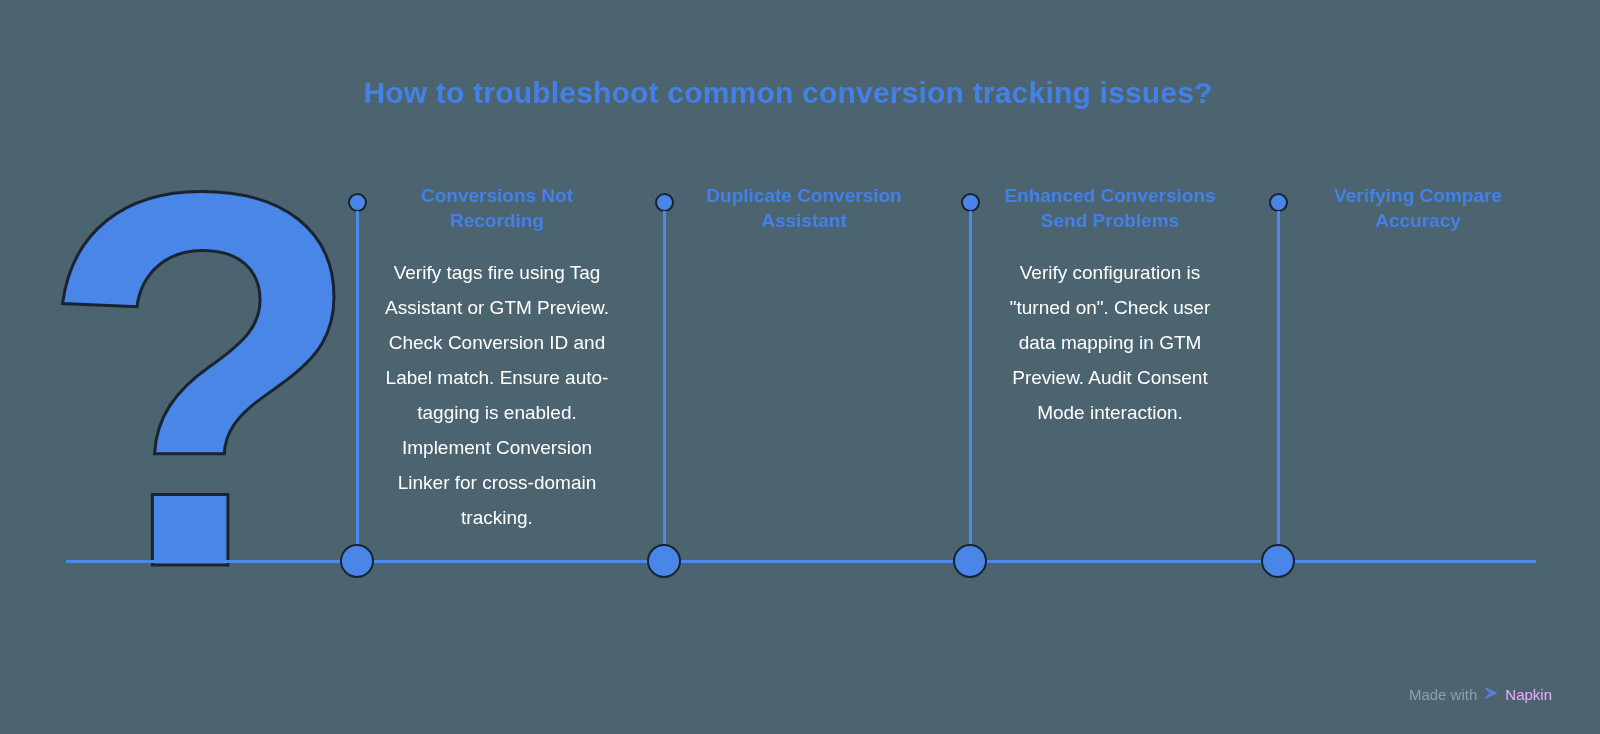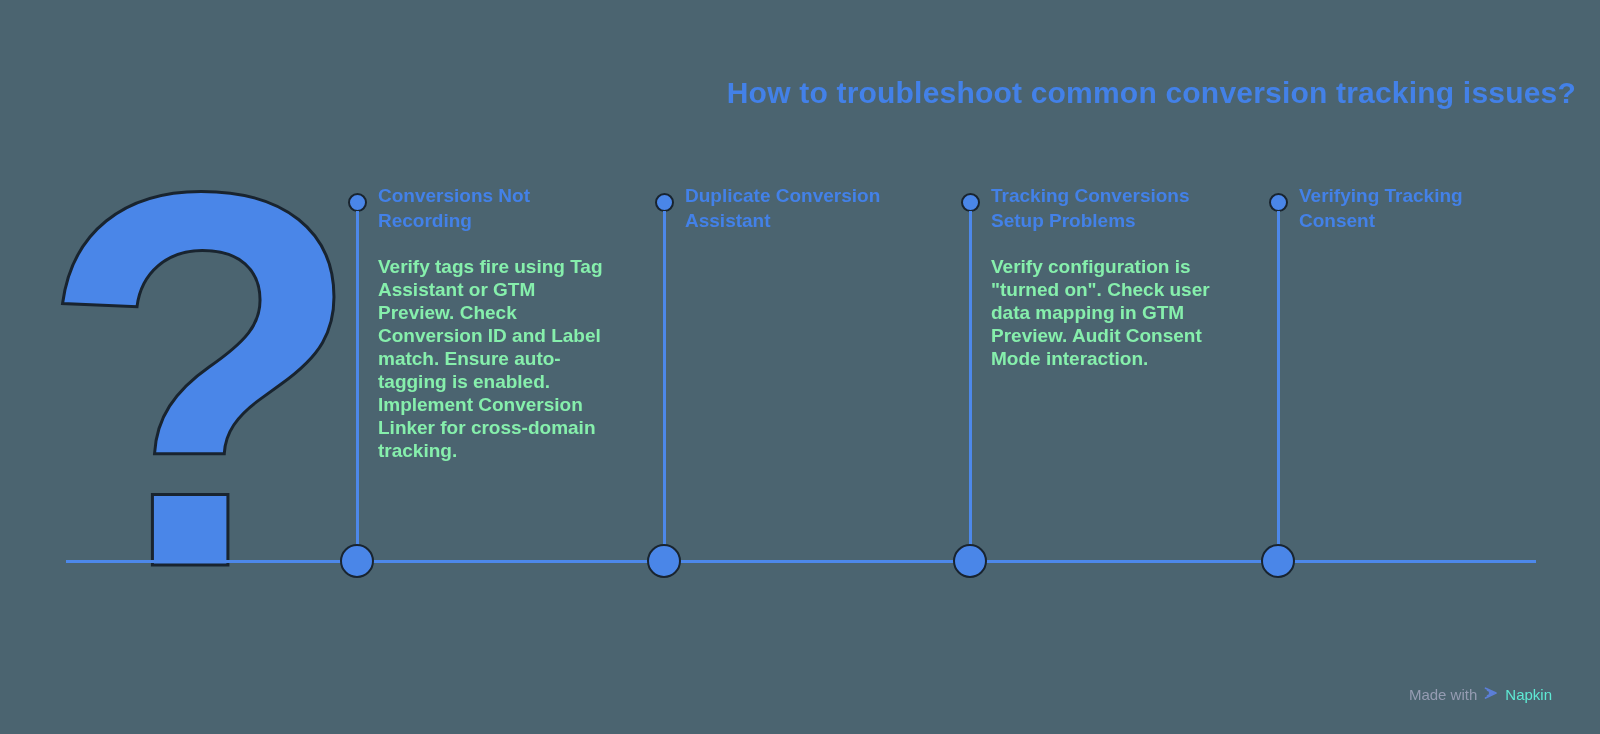--- a/index.html
+++ b/index.html
@@ -9,21 +9,21 @@
     font-family: "Liberation Sans", sans-serif;
     overflow: hidden;
   }
   #canvas {
     position: relative;
     width: 1600px; height: 734px;
   }
   .title {
     position: absolute;
     top: 76px; left: 0; width: 1576px;
-    text-align: right;
+    text-align: center;
     font-size: 30px;
     font-weight: 700;
     color: #4381e8;
     letter-spacing: 0.2px;
   }
   .qmark {
     position: absolute;
     left: 38px; top: 112px;
     font-size: 535px;
     line-height: 1;
@@ -63,45 +63,46 @@
     width: 34px; height: 34px;
     box-sizing: border-box;
     border-radius: 50%;
     background: #4a86e8;
     border: 2.5px solid #19242f;
   }
   .ms-text {
     position: absolute;
     left: 21px; top: 183px;
     width: 238px;
+    text-align: center;
   }
   .ms-text h3 {
     margin: 0 0 22px 0;
     font-size: 19px;
     line-height: 25px;
     font-weight: 700;
     color: #4381e8;
   }
   .ms-text p {
     margin: 0;
     font-size: 19px;
-    line-height: 23px;
-    font-weight: 700;
-    color: #86efac;
+    line-height: 35px;
+    font-weight: 400;
+    color: #ffffff;
   }
   .footer {
     position: absolute;
     right: 48px; bottom: 30px;
     display: flex;
     align-items: center;
     gap: 6px;
     font-size: 15px;
   }
   .made-with { color: #959cb2; }
-  .brand { color: #5eead4; }
+  .brand { color: #f0abfc; }
   .napkin-logo { display: inline-block; }
 </style>
 </head>
 <body>
 
 <div id="canvas">
 
   <div class="title">How to troubleshoot common conversion tracking issues?</div>
 
   <div class="qmark">?</div>
@@ -125,31 +126,31 @@
     <div class="ms-text">
       <h3>Duplicate Conversion Assistant</h3>
     </div>
   </div>
 
   <div class="milestone" style="left:970px;">
     <div class="dot-top"></div>
     <div class="vline"></div>
     <div class="dot-bottom"></div>
     <div class="ms-text">
-      <h3>Tracking Conversions Setup Problems</h3>
+      <h3>Enhanced Conversions Send Problems</h3>
       <p>Verify configuration is "turned on". Check user data mapping in GTM Preview. Audit Consent Mode interaction.</p>
     </div>
   </div>
 
   <div class="milestone" style="left:1278px;">
     <div class="dot-top"></div>
     <div class="vline"></div>
     <div class="dot-bottom"></div>
     <div class="ms-text">
-      <h3>Verifying Tracking Consent</h3>
+      <h3>Verifying Compare Accuracy</h3>
     </div>
   </div>
 
   <div class="footer">
     <span class="made-with">Made with</span>
     <span class="napkin-logo">
       <svg width="16" height="16" viewBox="0 0 16 16" aria-hidden="true">
         <g stroke="#5c7fd8" stroke-width="1.7" fill="none" stroke-linecap="round" stroke-linejoin="round">
           <path d="M2.5 13 L13 8 L2.5 3.2"></path>
           <path d="M4.6 10.8 L10.4 8 L4.6 5.3"></path>

